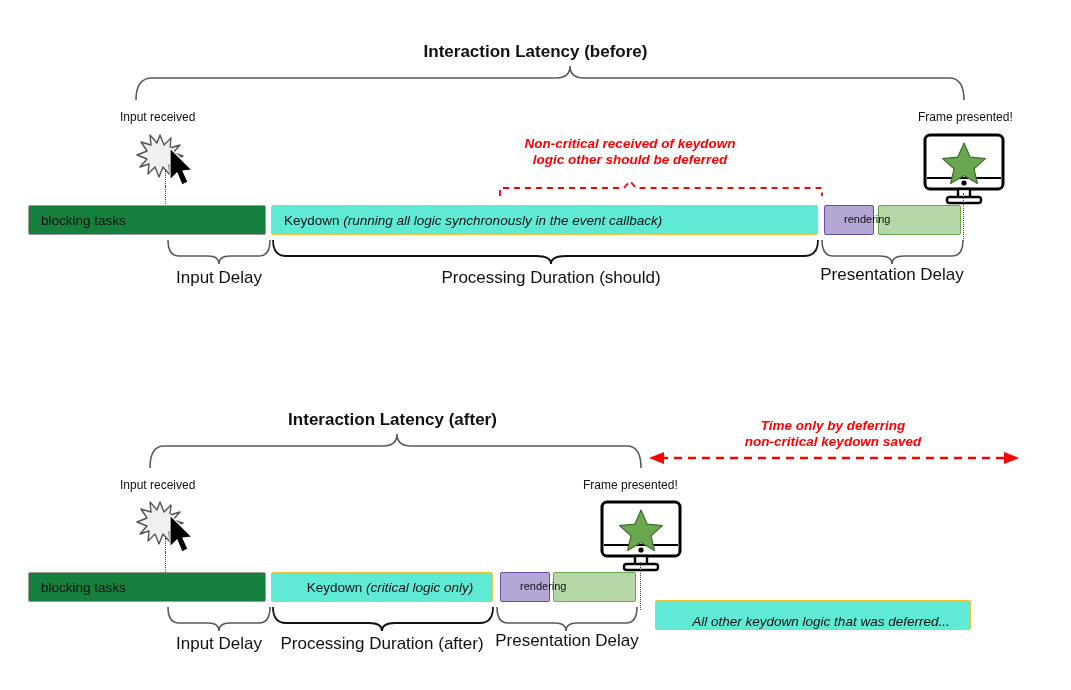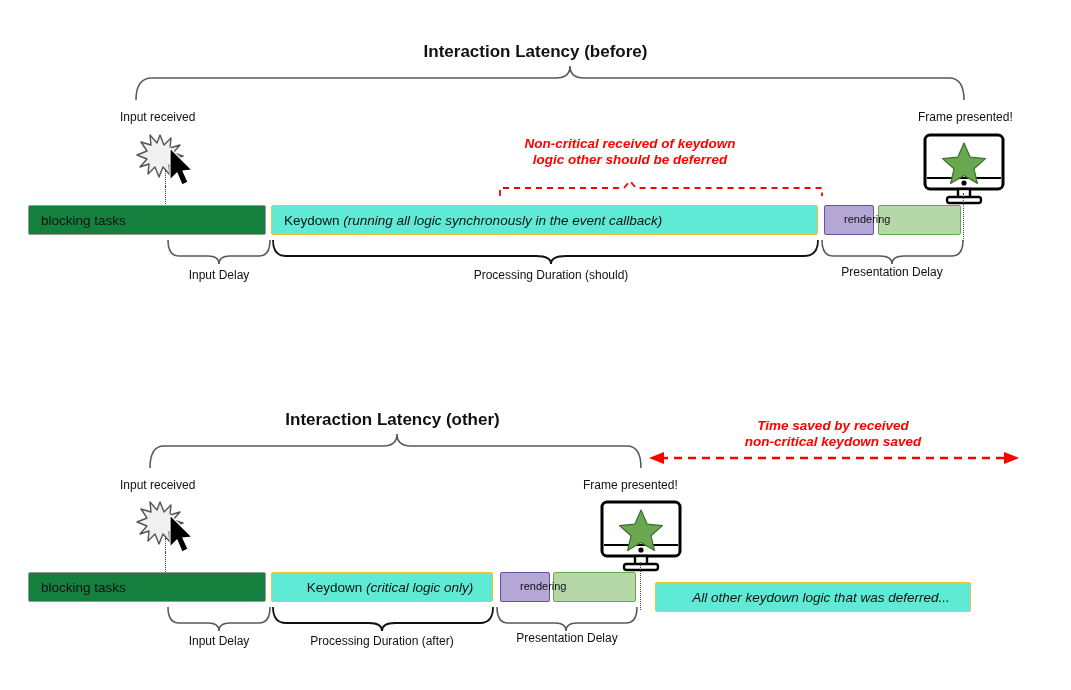--- a/index.html
+++ b/index.html
@@ -9,21 +9,21 @@
     color:#000000;
   }
   .stage{position:absolute;left:0;top:0;width:1071px;height:690px;}
   .abs{position:absolute;}
 
   .diagram-title{
     font-size:17px;font-weight:bold;color:#111;text-align:center;
     white-space:nowrap;
   }
   .small-label{font-size:12px;color:#111;white-space:nowrap;}
-  .brace-label{font-size:12px;color:#111;white-space:nowrap;text-align:center;}
+  .brace-label{font-size:17px;color:#111;white-space:nowrap;text-align:center;}
 
   .red-note{
     color:#ff0000;font-weight:bold;font-style:italic;font-size:13.5px;
     text-align:center;line-height:16px;white-space:nowrap;
   }
 
   
   .bar{
     position:absolute;height:30px;box-sizing:border-box;
     border-radius:2px;display:flex;align-items:center;
@@ -121,28 +121,28 @@
 
     <path class="brace-path dark" d="M273,240 Q273,256 286,256 L536,256 Q551,256 551,264 Q551,256 566,256 L804,256 Q818,256 818,240"></path>
 
     <path class="brace-path" d="M822,240 Q822,256 833,256 L880,256 Q892,256 892,264 Q892,256 904,256 L952,256 Q963,256 963,240"></path>
   </svg>
 
   <div class="abs brace-label" style="left:139px;top:268px;width:160px;">Input Delay</div>
   <div class="abs brace-label" style="left:431px;top:268px;width:240px;">Processing Duration (should)</div>
   <div class="abs brace-label" style="left:802px;top:265px;width:180px;">Presentation Delay</div>
 
-  <div class="abs diagram-title" style="left:0;top:410px;width:785px;">Interaction Latency (other)</div>
+  <div class="abs diagram-title" style="left:0;top:410px;width:785px;">Interaction Latency (after)</div>
 
   <svg class="ov" width="1071" height="690">
     <path class="brace-path" d="M150,468 Q150,446 164,446 L383,446 Q397,446 397,434 Q397,446 411,446 L627,446 Q641,446 641,468"></path>
   </svg>
 
   <div class="abs red-note" style="left:645px;top:418px;width:376px;">
-    <div>Time saved by received</div>
+    <div>Time only by deferring</div>
     <div>non-critical keydown saved</div>
   </div>
 
   <svg class="ov" width="1071" height="690">
     <line class="red-arrow" x1="660" y1="458" x2="1008" y2="458"></line>
     <path d="M649,458 L664,452 L664,464 Z" fill="#ff0000"></path>
     <path d="M1019,458 L1004,452 L1004,464 Z" fill="#ff0000"></path>
   </svg>
 
   <div class="abs small-label" style="left:120px;top:478px;">Input received</div>
@@ -180,21 +180,21 @@
   <div class="bar bar-yellow" style="left:271px;top:572px;width:222px;">
     <span class="txt center"><span>Keydown </span><em>(critical logic only)</em></span>
   </div>
 
   <div class="bar bar-purple" style="left:500px;top:572px;width:50px;"></div>
 
   <div class="bar bar-green" style="left:553px;top:572px;width:83px;"></div>
 
   <div class="render-text" style="left:520px;top:580px;">rendering</div>
 
-  <div class="bar bar-yellow" style="left:655px;top:582px;width:316px;">
+  <div class="bar bar-yellow" style="left:655px;top:600px;width:316px;align-items:flex-end;">
     <span class="txt center"><em>All other keydown logic that was deferred...</em></span>
   </div>
 
   <svg class="ov" width="1071" height="690">
     <path class="brace-path" d="M168,607 Q168,623 179,623 L208,623 Q219,623 219,631 Q219,623 230,623 L259,623 Q270,623 270,607"></path>
     <path class="brace-path dark" d="M273,607 Q273,623 286,623 L369,623 Q382,623 382,631 Q382,623 395,623 L480,623 Q493,623 493,607"></path>
     <path class="brace-path" d="M497,607 Q497,623 508,623 L555,623 Q566,623 566,631 Q566,623 577,623 L626,623 Q637,623 637,607"></path>
   </svg>
 
   <div class="abs brace-label" style="left:139px;top:634px;width:160px;">Input Delay</div>

